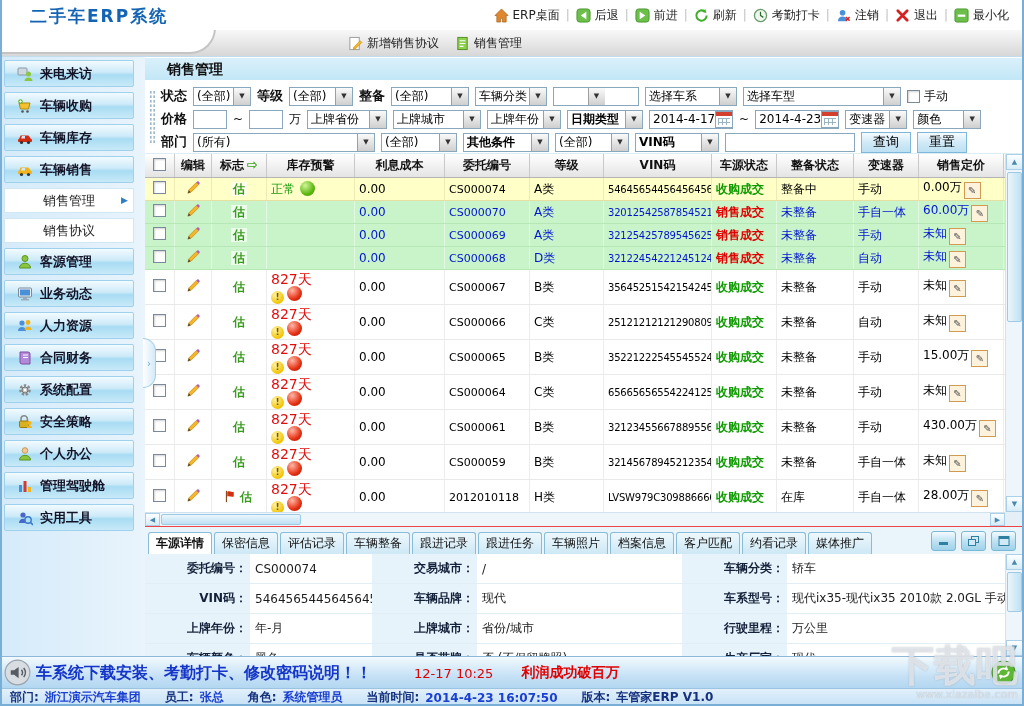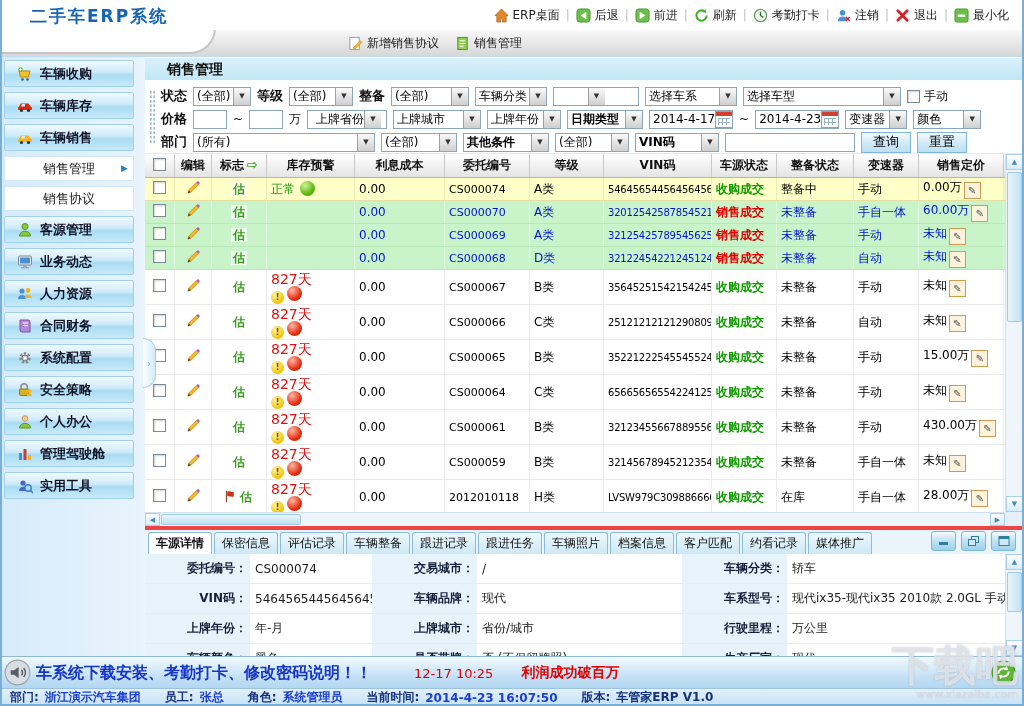--- a/index.html
+++ b/index.html
@@ -100,21 +100,21 @@
   .sb-up{top:0;} .sb-down{bottom:0;}
   .sb-thumb{position:absolute;left:1px;width:15px;background:linear-gradient(90deg,#eaf6fc,#bfe1f3);border:1px solid #9fcae6;border-radius:2px;box-sizing:border-box;cursor:pointer;}
   .hsb{position:absolute;left:0;top:456px;right:17px;height:14px;background:#eef6fb;border-top:1px solid #cfe2ee;box-sizing:border-box;}
   .hsb .sb-left{position:absolute;left:0;top:0;width:15px;height:13px;}
   .hsb .sb-right{position:absolute;right:0;top:0;width:15px;height:13px;}
   .hsb .hbtn{background:linear-gradient(#fdfeff,#d7ecf8);border:1px solid #aacfe6;box-sizing:border-box;display:flex;align-items:center;justify-content:center;font-size:7px;color:#4a88b0;cursor:pointer;}
   .hsb .h-thumb{position:absolute;left:16px;top:1px;width:140px;height:11px;background:linear-gradient(#eaf6fc,#bfe1f3);border:1px solid #9fcae6;border-radius:2px;box-sizing:border-box;cursor:pointer;}
   .sb-corner{position:absolute;right:0;top:456px;width:17px;height:14px;background:#e4eff7;}
 
   
-  .tabs-row{position:absolute;left:0;top:470px;right:0;height:28px;background:#eaf5fb;border-top:4px solid #ef4444;display:flex;align-items:flex-end;padding-left:3px;box-sizing:border-box;}
+  .tabs-row{position:absolute;left:0;top:470px;right:0;height:28px;background:#eaf5fb;border-top:1px solid #ef4444;display:flex;align-items:flex-end;padding-left:3px;box-sizing:border-box;}
   .tab{height:21px;line-height:21px;padding:0 7px;margin-right:2px;font-size:12px;color:#111;background:linear-gradient(#eef8fd,#cde8f5);
     border:1px solid #88bcd9;border-bottom:none;border-radius:3px 3px 0 0;cursor:pointer;white-space:nowrap;}
   .tab.active{background:#fff;font-weight:bold;}
   .tab-btns{margin-left:auto;display:flex;align-items:center;padding:0 6px 3px 0;}
   .wbtn{width:23px;height:18px;border:1px solid #7ab8d4;border-radius:3px;background:linear-gradient(#f4fbff,#bfe2f2 50%,#9fd2ea);
     display:flex;align-items:center;justify-content:center;margin-left:5px;cursor:pointer;}
 
   
   .detail-panel{position:absolute;left:0;top:498px;right:17px;height:102px;overflow:hidden;background:#fff;}
   .detail-grid{display:grid;grid-template-columns:227px 310px 1fr;grid-auto-rows:30px;}
@@ -253,20 +253,30 @@
           <span>销售管理</span>
         </div>
       </div>
   </div>
 
   <div class="main">
     <div class="sidebar" id="sidebar">
         <div class="side-item">
           <span class="icon ">
             <svg width="16" height="16" viewBox="0 0 16 16">
+              <rect x="1" y="2" width="9" height="7" rx="1" fill="#cfd8e0" stroke="#8a98a8"></rect>
+              <circle cx="11.5" cy="8" r="2.5" fill="#8cc63f"></circle>
+              <path d="M7.5 15c0-2 1.8-3.5 4-3.5s4 1.5 4 3.5z" fill="#8cc63f"></path>
+            </svg>
+          </span>
+          <span>来电来访</span>
+        </div>
+        <div class="side-item">
+          <span class="icon ">
+            <svg width="16" height="16" viewBox="0 0 16 16">
               <path d="M2 5h11l-1.5 6h-8z" fill="#f2c12c" stroke="#b08a10"></path>
               <circle cx="5.5" cy="13.5" r="1.3" fill="#555"></circle>
               <circle cx="10.5" cy="13.5" r="1.3" fill="#555"></circle>
               <circle cx="3.5" cy="3.5" r="2.2" fill="#5cb81c"></circle>
               <path d="M3.5 2.2v2.6M2.2 3.5h2.6" stroke="#fff" stroke-width=".9"></path>
             </svg>
           </span>
           <span>车辆收购</span>
         </div>
         <div class="side-item">
@@ -432,21 +442,21 @@
               <span class="cb"></span>
               <span class="f-text">手动</span>
             </span>
           </div>
           <div class="f-row">
             <span class="f-label">价格</span>
             <input class="f-input" value="" style="width: 34px;">
             <span class="f-text">~</span>
             <input class="f-input" value="" style="width: 34px;">
             <span class="f-text">万</span>
-            <span class="f-select" style="width: 80px; justify-content: center;">
+            <span class="f-select" style="width: 80px;">
               <span class="val">上牌省份</span>
               <span class="dd">▼</span>
             </span>
             <span class="f-select" style="width: 88px;">
               <span class="val">上牌城市</span>
               <span class="dd">▼</span>
             </span>
             <span class="f-select" style="width: 74px;">
               <span class="val">上牌年份</span>
               <span class="dd">▼</span>

